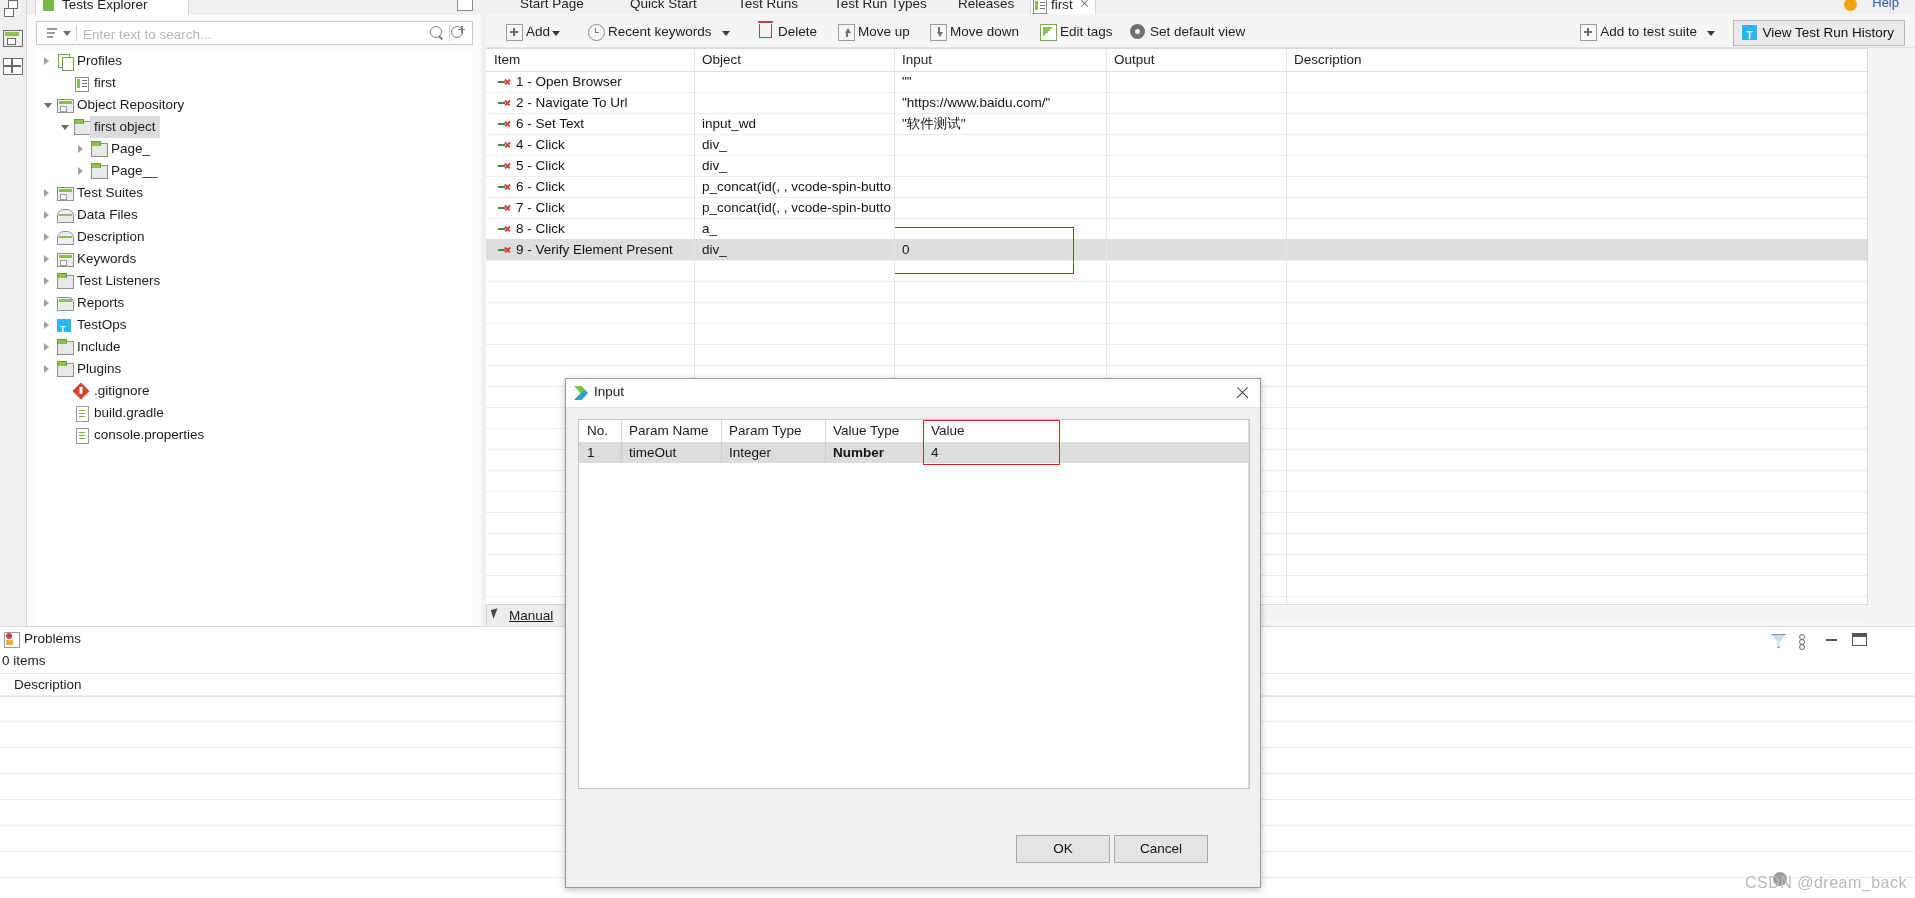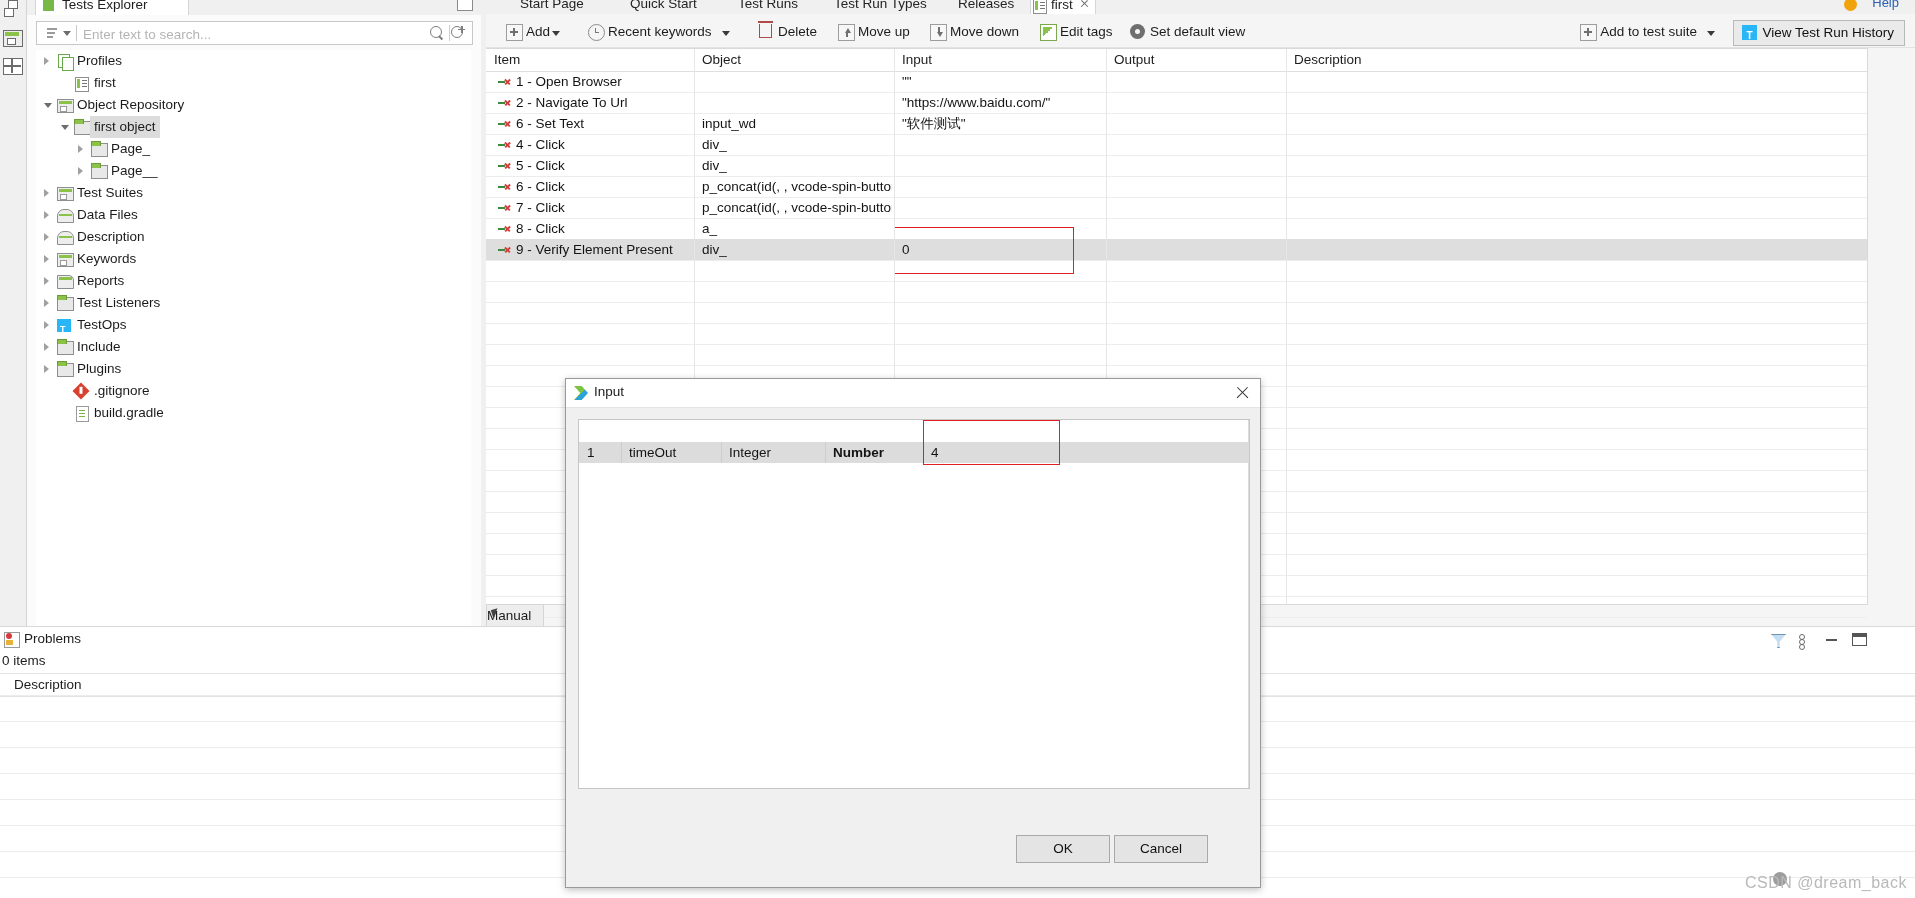--- a/index.html
+++ b/index.html
@@ -128,22 +128,22 @@
   .grow.hl{background:#dedede;}
   .gc{position:absolute;top:0;height:21px;line-height:21px;font-size:13.5px;color:#141414;white-space:nowrap;overflow:hidden;padding-left:8px;}
   .stepico{position:absolute;left:12px;top:6px;width:13px;height:10px;}
   .stepico .bar{position:absolute;left:0;top:4px;width:7px;height:1.6px;background:#3c8a3c;}
   .stepico .x1,.stepico .x2{position:absolute;left:6px;top:4px;width:7px;height:1.6px;background:#d23f3f;}
   .stepico .x1{transform:rotate(45deg)} .stepico .x2{transform:rotate(-45deg)}
   .redbox{position:absolute;border:1.5px solid #e02020;pointer-events:none;}
 
   
   .lowtabs{position:absolute;left:0;top:604px;width:1381px;height:22px;}
-  .lowtab{position:absolute;top:0;height:22px;line-height:22px;font-size:13.5px;color:#1c1c1c;
-          background:#ededed;border:1px solid #d6d6d6;border-bottom:none;padding-right:12px;}
+  .lowtab{position:absolute;top:0;height:22px;line-height:22px;font-size:13.5px;color:#1c1c1c;padding-left:22px;
+          background:#ededed;border:1px solid #d6d6d6;border-bottom:none;padding-right:12px;text-decoration:underline;}
   .cursor-ico{position:absolute;left:5px;top:4px;width:0;height:0;border-left:7px solid #444;border-bottom:9px solid transparent;transform:rotate(-18deg);}
 
   .problems{position:absolute;left:0;top:626px;width:1915px;height:272px;background:#fff;border-top:1px solid #d9d9d9;}
   .pr-tab{position:absolute;left:0;top:0;height:24px;line-height:24px;font-size:13.5px;padding-left:24px;padding-right:14px;color:#1c1c1c;background:#fff;}
   .pr-ico{position:absolute;left:4px;top:5px;width:14px;height:14px;background:#fff;border:1px solid #9a9a9a;}
   .pr-ico:after{content:"";position:absolute;left:1px;top:0px;width:6px;height:6px;border-radius:50%;background:#d63a3a;}
   .pr-ico:before{content:"";position:absolute;left:1px;top:7px;width:7px;height:5px;background:#e8b23a;}
   .pr-items{position:absolute;left:2px;top:26px;font-size:13.5px;color:#1c1c1c;}
   .pr-colhdr{position:absolute;left:0;top:46px;width:1915px;height:22px;border-top:1px solid #e3e3e3;border-bottom:1px solid #e3e3e3;}
   .pr-col{position:absolute;top:0;height:22px;line-height:22px;font-size:13.5px;color:#1d1d1d;padding-left:8px;}
@@ -300,30 +300,30 @@
         <div class="row">
           <span class="arrow" style="left:8px"></span>
           <span class="ticon" style="left:21px">
             <span class="cab"></span>
           </span>
           <span class="lbl" style="left:41px">Keywords</span>
         </div>
         <div class="row">
           <span class="arrow" style="left:8px"></span>
           <span class="ticon" style="left:21px">
+            <span class="fold"></span>
+          </span>
+          <span class="lbl" style="left:41px">Test Listeners</span>
+        </div>
+        <div class="row">
+          <span class="arrow" style="left:8px"></span>
+          <span class="ticon" style="left:21px">
             <span class="repico"></span>
           </span>
           <span class="lbl" style="left:41px">Reports</span>
-        </div>
-        <div class="row">
-          <span class="arrow" style="left:8px"></span>
-          <span class="ticon" style="left:21px">
-            <span class="fold"></span>
-          </span>
-          <span class="lbl" style="left:41px">Test Listeners</span>
         </div>
         <div class="row">
           <span class="arrow" style="left:8px"></span>
           <span class="ticon" style="left:21px">
             <span class="topsico"></span>
           </span>
           <span class="lbl" style="left:41px">TestOps</span>
         </div>
         <div class="row">
           <span class="arrow" style="left:8px"></span>
@@ -343,20 +343,26 @@
           <span class="ticon" style="left:38px">
             <span class="gitico"></span>
           </span>
           <span class="lbl" style="left:58px">.gitignore</span>
         </div>
         <div class="row">
           <span class="ticon" style="left:38px">
             <span class="docico"></span>
           </span>
           <span class="lbl" style="left:58px">build.gradle</span>
+        </div>
+        <div class="row">
+          <span class="ticon" style="left:38px">
+            <span class="docico"></span>
+          </span>
+          <span class="lbl" style="left:58px">console.properties</span>
         </div>
       </div>
   </div>
   <div class="exp-splitter"></div>
 
   <div class="editor">
 
     <div class="ed-tabs" id="edtabs">
         <div class="ed-tab" style="left: 14px;"><span class="gi"><span class="tri"></span></span><span>Start Page</span></div>
         <div class="ed-tab" style="left: 124px;"><span class="gi"><span class="tri"></span></span><span>Quick Start</span></div>
@@ -575,20 +581,31 @@
   <div class="watermark">CSDN @dream_back</div>
 
   <div class="modal">
     <div class="m-title">
       <span class="m-kicon"></span>
       <span class="m-ttl">Input</span>
       <span class="m-close"></span>
     </div>
 
     <div class="m-table">
+      <div class="mt-head" id="mthead">
+          <div class="mth" style="left: 0px; width: 42px;">No.</div>
+          <div class="mth" style="left: 42px; width: 100px;">Param Name</div>
+          <div class="mtv" style="left: 42px;"></div>
+          <div class="mth" style="left: 142px; width: 104px;">Param Type</div>
+          <div class="mtv" style="left: 142px;"></div>
+          <div class="mth" style="left: 246px; width: 98px;">Value Type</div>
+          <div class="mtv" style="left: 246px;"></div>
+          <div class="mth" style="left: 344px; width: 326px;">Value</div>
+          <div class="mtv" style="left: 344px;"></div>
+        </div>
       <div class="mt-row" id="mtrow">
           <div class="mtc" style="left: 0px; width: 42px;">1</div>
           <div class="mtc" style="left: 42px; width: 100px;">timeOut</div>
           <div class="mtv2" style="left: 42px;"></div>
           <div class="mtc" style="left: 142px; width: 104px;">Integer</div>
           <div class="mtv2" style="left: 142px;"></div>
           <div class="mtc" style="left: 246px; width: 98px; font-weight: bold;">Number</div>
           <div class="mtv2" style="left: 246px;"></div>
           <div class="mtc" style="left: 344px; width: 326px;">4</div>
         </div>

